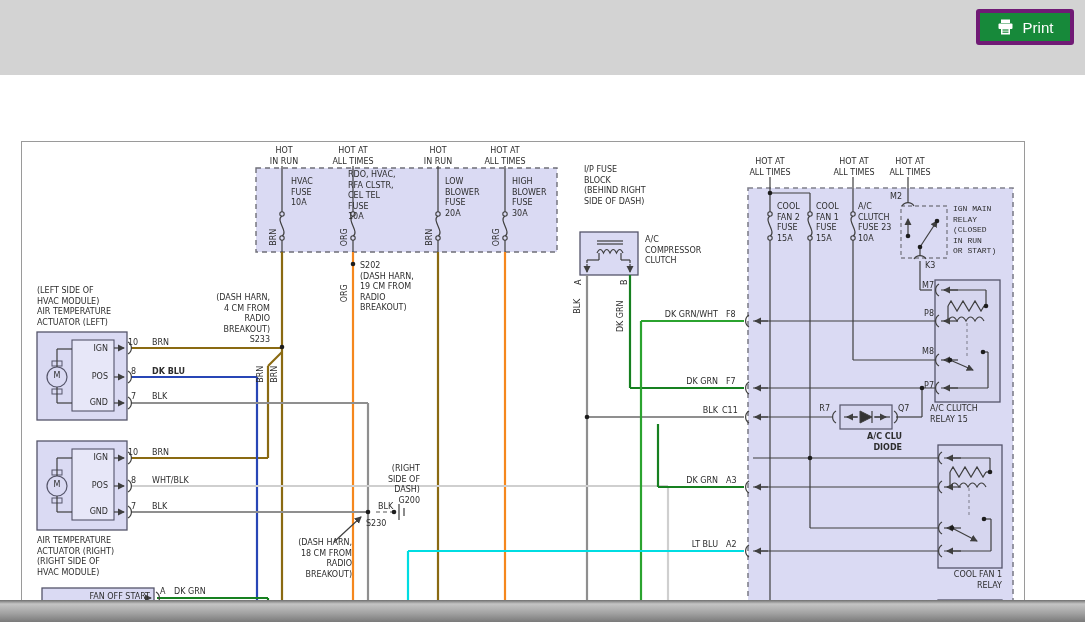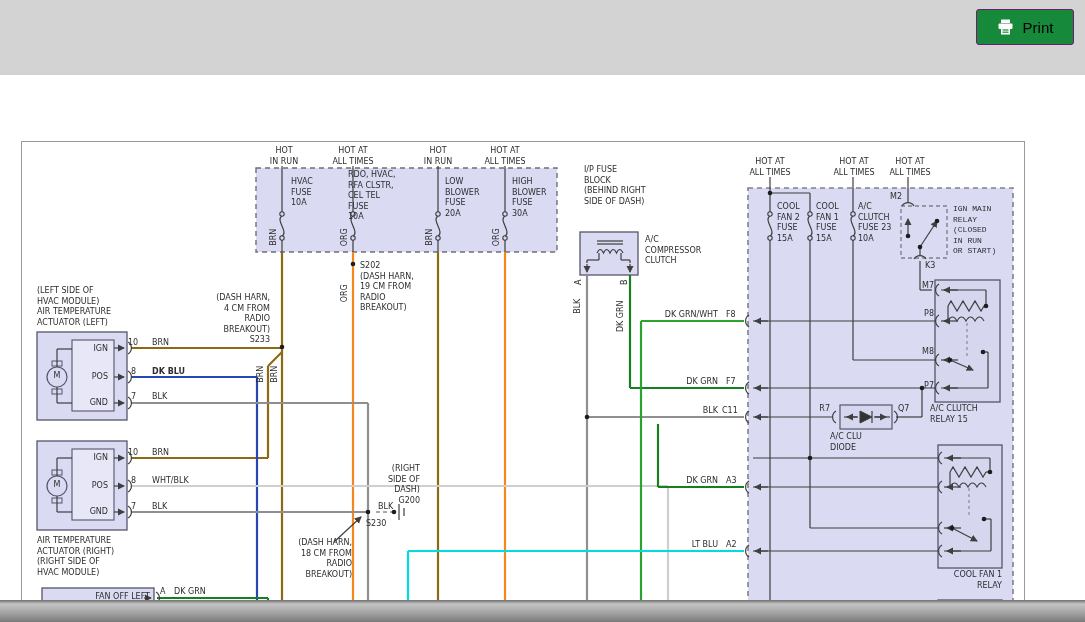--- a/index.html
+++ b/index.html
@@ -3,22 +3,22 @@
 <meta charset="utf-8">
 <style>
   html,body{margin:0;padding:0;background:#fff;width:1085px;height:622px;overflow:hidden;
     font-family:"Liberation Sans","DejaVu Sans",sans-serif;}
   #stage{position:relative;width:1085px;height:622px;background:#fff;}
   #titlebar{position:absolute;left:0;top:0;width:1085px;height:75px;background:#d3d3d3;}
   #pagetitle{position:absolute;left:0;top:24px;width:1085px;text-align:center;
     font-size:17px;color:#3a3a3a;}
   #pagetitle .hl{background:#ffff00;padding:0 1px;}
   #printbtn{position:absolute;right:11px;top:9px;width:98px;height:36px;background:#17893a;
-    border:1px solid #701a75;border-radius:3px;display:flex;align-items:center;justify-content:center;
-    gap:9px;color:#000000;font-size:15px;cursor:pointer;box-sizing:border-box;}
+    border:4px solid #701a75;border-radius:3px;display:flex;align-items:center;justify-content:center;
+    gap:9px;color:#ffffff;font-size:15px;cursor:pointer;box-sizing:border-box;}
   #frame{position:absolute;left:21px;top:141px;width:1004px;height:481px;
     border:1px solid #9a9a9a;box-sizing:border-box;background:#fff;}
   #wires{position:absolute;left:21px;top:141px;z-index:1;}
   #labels{position:absolute;left:0;top:0;width:1085px;height:622px;z-index:2;pointer-events:none;}
   .lbl{position:absolute;font-size:8px;line-height:10.5px;color:#2d2d2d;white-space:pre-line;
     font-family:"DejaVu Sans",sans-serif;}
   .lbl.rot{transform:rotate(-90deg);text-align:center;}
   #botbar{position:absolute;left:0;top:600px;width:1085px;height:22px;z-index:3;
     background:linear-gradient(180deg,#6e6e6e 0%,#c4c4c4 18%,#a2a2a2 60%,#7a7a7a 100%);}
 </style>
@@ -320,21 +320,21 @@
 IN RUN
 OR START)</div>
       <div class="lbl" style="width: 24px; text-align: right; left: 910px; top: 281px;">M7</div>
       <div class="lbl" style="width: 24px; text-align: right; left: 910px; top: 309px;">P8</div>
       <div class="lbl" style="width: 24px; text-align: right; left: 910px; top: 347px;">M8</div>
       <div class="lbl" style="width: 24px; text-align: right; left: 910px; top: 381px;">P7</div>
       <div class="lbl" style="width: 72px; text-align: left; left: 930px; top: 404px;">A/C CLUTCH
 RELAY 15</div>
       <div class="lbl" style="width: 24px; text-align: right; left: 806px; top: 404px;">R7</div>
       <div class="lbl" style="width: 24px; text-align: left; left: 898px; top: 404px;">Q7</div>
-      <div class="lbl" style="width: 72px; text-align: left; left: 830px; top: 432px;">A/C CLU
+      <div class="lbl" style="width: 72px; text-align: right; left: 830px; top: 432px; font-weight: bold;">A/C CLU
 DIODE</div>
       <div class="lbl" style="width: 78px; text-align: right; left: 640px; top: 310px;">DK GRN/WHT</div>
       <div class="lbl" style="width: 20px; text-align: left; left: 726px; top: 310px;">F8</div>
       <div class="lbl" style="width: 78px; text-align: right; left: 640px; top: 377px;">DK GRN</div>
       <div class="lbl" style="width: 20px; text-align: left; left: 726px; top: 377px;">F7</div>
       <div class="lbl" style="width: 78px; text-align: right; left: 640px; top: 406px;">BLK</div>
       <div class="lbl" style="width: 24px; text-align: left; left: 722px; top: 406px;">C11</div>
       <div class="lbl" style="width: 78px; text-align: right; left: 640px; top: 476px;">DK GRN</div>
       <div class="lbl" style="width: 20px; text-align: left; left: 726px; top: 476px;">A3</div>
       <div class="lbl" style="width: 78px; text-align: right; left: 640px; top: 540px;">LT BLU</div>
@@ -342,21 +342,21 @@
       <div class="lbl" style="width: 74px; text-align: right; left: 928px; top: 570px;">COOL FAN 1
 RELAY</div>
       <div class="lbl" style="width: 112px; text-align: left; left: 37px; top: 286px;">(LEFT SIDE OF
 HVAC MODULE)
 AIR TEMPERATURE
 ACTUATOR (LEFT)</div>
       <div class="lbl" style="width: 112px; text-align: left; left: 37px; top: 536px;">AIR TEMPERATURE
 ACTUATOR (RIGHT)
 (RIGHT SIDE OF
 HVAC MODULE)</div>
-      <div class="lbl" style="width: 90px; text-align: right; left: 60px; top: 592px;">FAN OFF LEFT</div>
+      <div class="lbl" style="width: 90px; text-align: right; left: 60px; top: 592px;">FAN OFF START</div>
       <div class="lbl" style="width: 30px; text-align: right; left: 78px; top: 344px;">IGN</div>
       <div class="lbl" style="width: 30px; text-align: right; left: 78px; top: 372px;">POS</div>
       <div class="lbl" style="width: 30px; text-align: right; left: 78px; top: 398px;">GND</div>
       <div class="lbl" style="width: 30px; text-align: right; left: 78px; top: 453px;">IGN</div>
       <div class="lbl" style="width: 30px; text-align: right; left: 78px; top: 481px;">POS</div>
       <div class="lbl" style="width: 30px; text-align: right; left: 78px; top: 507px;">GND</div>
       <div class="lbl" style="width: 14px; text-align: center; left: 50px; top: 371px;">M</div>
       <div class="lbl" style="width: 14px; text-align: center; left: 50px; top: 480px;">M</div>
       <div class="lbl" style="width: 14px; text-align: left; left: 128px; top: 338px;">10</div>
       <div class="lbl" style="width: 40px; text-align: left; left: 152px; top: 338px;">BRN</div>

